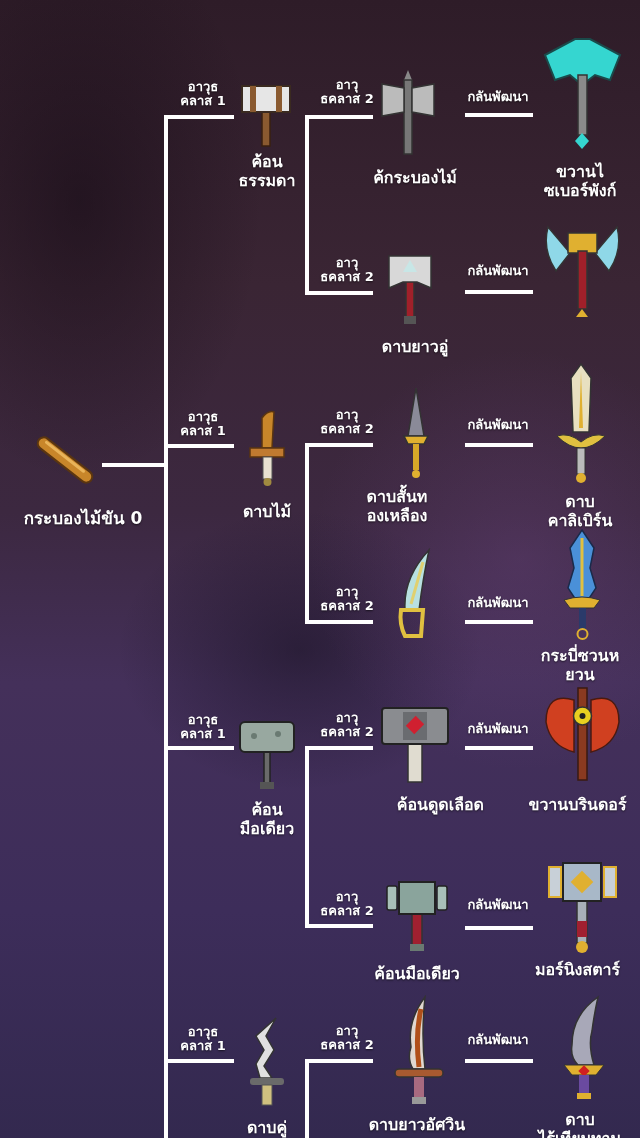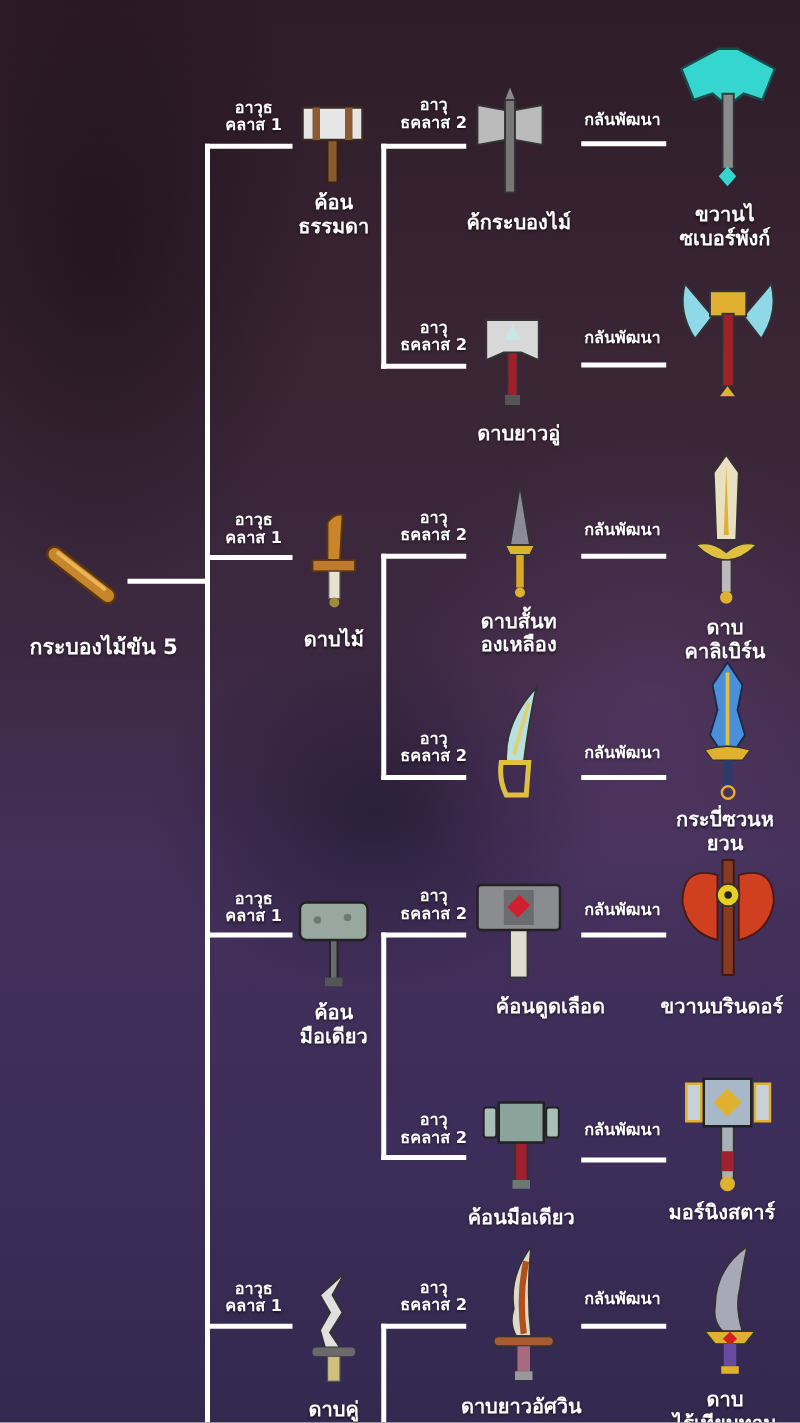--- a/index.html
+++ b/index.html
@@ -32,21 +32,21 @@
 <div class="stage">
 
   <div class="icon" style="left:30px;top:430px;width:70px;height:60px;">
     <svg width="70" height="60" viewBox="0 0 70 60">
         <g transform="rotate(38 35 30)">
           <rect x="2" y="24" width="66" height="12" rx="6" fill="#c8862a" stroke="#5a3510" stroke-width="2"></rect>
           <rect x="8" y="26" width="50" height="3" rx="1.5" fill="#e9b45a"></rect>
         </g>
       </svg>
   </div>
-  <div class="lbl root-name" style="left:8px;top:510px;width:150px;">กระบองไม้ขัน 5</div>
+  <div class="lbl root-name" style="left:8px;top:510px;width:150px;">กระบองไม้ขัน 0</div>
 
   <div class="line" style="left:102px;top:463px;width:64px;height:4px;"></div>
 
   <div class="line" style="left:164px;top:115px;width:4px;height:1023px;"></div>
 
   <div class="line" style="left:164px;top:115px;width:70px;height:4px;"></div>
   <div class="lbl tier" style="left:175px;top:80px;width:56px;">อาวุธ
 คลาส 1</div>
   <div class="icon" style="left:238px;top:80px;width:56px;height:72px;">
     <svg width="56" height="72" viewBox="0 0 56 72">
@@ -141,21 +141,21 @@
     <svg width="56" height="124" viewBox="0 0 56 124">
         <path d="M28,2 L38,16 L36,70 L20,70 L18,16 Z" fill="#e8e0c0" stroke="#333" stroke-width="1.5"></path>
         <path d="M28,10 L30,66 L26,66 Z" fill="#e0b030"></path>
         <path d="M4,74 Q16,70 28,80 Q40,70 52,74 Q40,86 28,86 Q16,86 4,74 Z" fill="#e0c040" stroke="#333" stroke-width="1"></path>
         <rect x="24" y="86" width="8" height="26" fill="#bbb" stroke="#333" stroke-width="1"></rect>
         <circle cx="28" cy="116" r="5" fill="#e0b030"></circle>
       </svg>
   </div>
   <div class="lbl name" style="left:520px;top:492px;width:120px;">ดาบ
 คาลิเบิร์น</div>
-  <div class="lbl name" style="left:355px;top:487px;width:120px;">ดาบสั้นท
+  <div class="lbl name" style="left:337px;top:487px;width:120px;">ดาบสั้นท
 องเหลือง</div>
 
   <div class="line" style="left:305px;top:620px;width:68px;height:4px;"></div>
   <div class="lbl tier" style="left:312px;top:585px;width:70px;">อาวุ
 ธคลาส 2</div>
   <div class="icon" style="left:393px;top:548px;width:45px;height:92px;">
     <svg width="45" height="92" viewBox="0 0 45 92">
         <path d="M36,2 Q10,30 12,62 L26,62 Q30,30 36,2 Z" fill="#b8e0e0" stroke="#333" stroke-width="1.5"></path>
         <path d="M30,14 L18,56" stroke="#e0d070" stroke-width="3"></path>
         <path d="M8,62 L30,62 L28,88 L12,88 Q6,76 8,62 Z" fill="none" stroke="#e0c040" stroke-width="4"></path>

